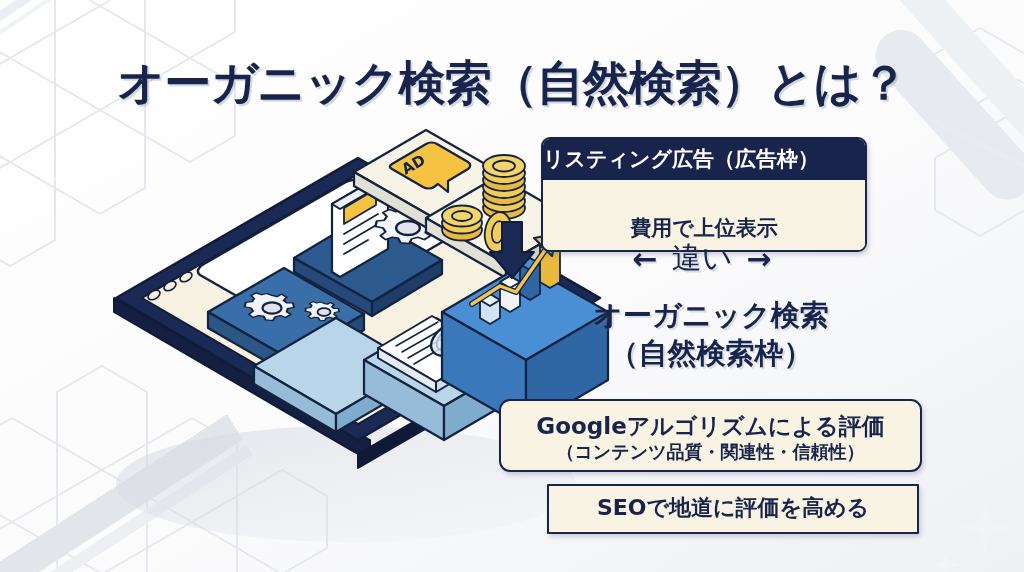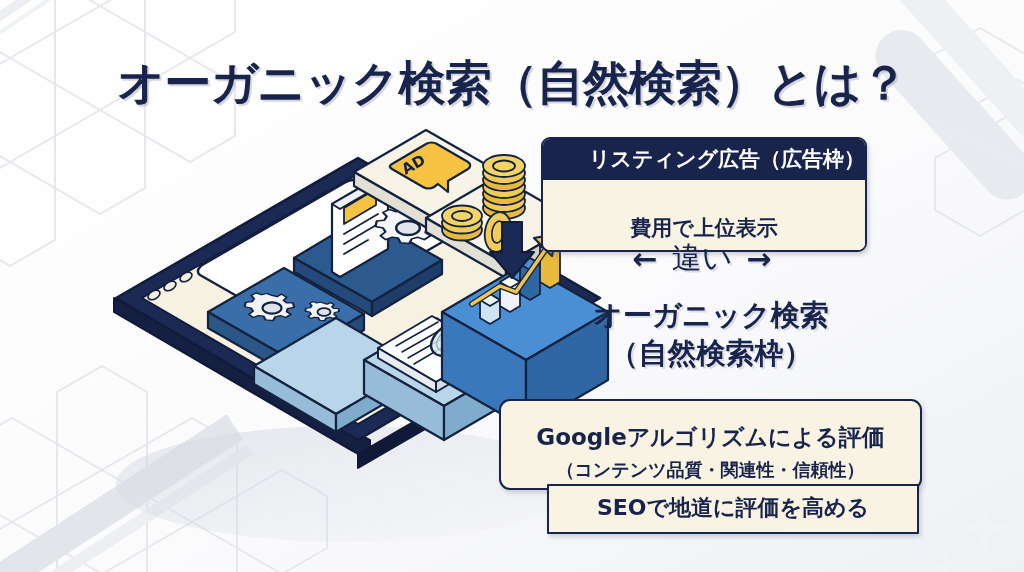--- a/index.html
+++ b/index.html
@@ -23,21 +23,21 @@
 
   
   .listing-card{
     position:absolute;left:541px;top:137px;width:322px;
     border:2px solid #18244b;border-radius:9px;overflow:hidden;
     box-shadow:2px 3px 4px rgba(100,110,130,.30);
     background:#f8f3e3;
   }
   .listing-head{
     background:#18244b;color:#ffffff;font-size:21px;font-weight:bold;
-    text-align:right;padding:6px 0 7px;letter-spacing:0px;
+    text-align:left;padding:6px 0 7px;letter-spacing:0px;
   }
   .listing-body{
     background:#f8f3e3;color:#18244b;font-size:21px;font-weight:bold;
     text-align:center;padding:6px 0 8px;margin-top:28px;
   }
 
   .diff-row{
     position:absolute;left:541px;top:238px;width:322px;
     display:flex;align-items:center;justify-content:center;gap:14px;
     color:#18244b;
@@ -50,24 +50,24 @@
   .organic-head{
     position:absolute;left:541px;top:296px;width:340px;text-align:center;
     color:#18244b;font-size:29px;font-weight:bold;line-height:1.32;
     text-shadow:2px 2px 0 rgba(120,130,150,.22);
   }
 
   .algo-card{
     position:absolute;left:499px;top:399px;width:419px;
     background:#f8f3e3;border:2px solid #18244b;border-radius:11px;
     box-shadow:2px 3px 4px rgba(100,110,130,.28);
-    padding:24px 0 8px;text-align:center;color:#18244b;
+    padding:13px 0 8px;text-align:center;color:#18244b;
   }
   .algo-main{font-size:23px;font-weight:bold;line-height:1.12;}
-  .algo-sub{font-size:18px;font-weight:bold;line-height:1.2;margin-top:8px;}
+  .algo-sub{font-size:18px;font-weight:bold;line-height:1.2;margin-top:1px;}
 
   .seo-card{
     position:absolute;left:547px;top:484px;width:368px;
     background:#f8f3e3;border:2px solid #18244b;border-radius:1px;
     box-shadow:2px 3px 4px rgba(100,110,130,.28);
     padding:7px 0 9px;text-align:center;
     color:#18244b;font-size:22px;font-weight:bold;
   }
 
   

